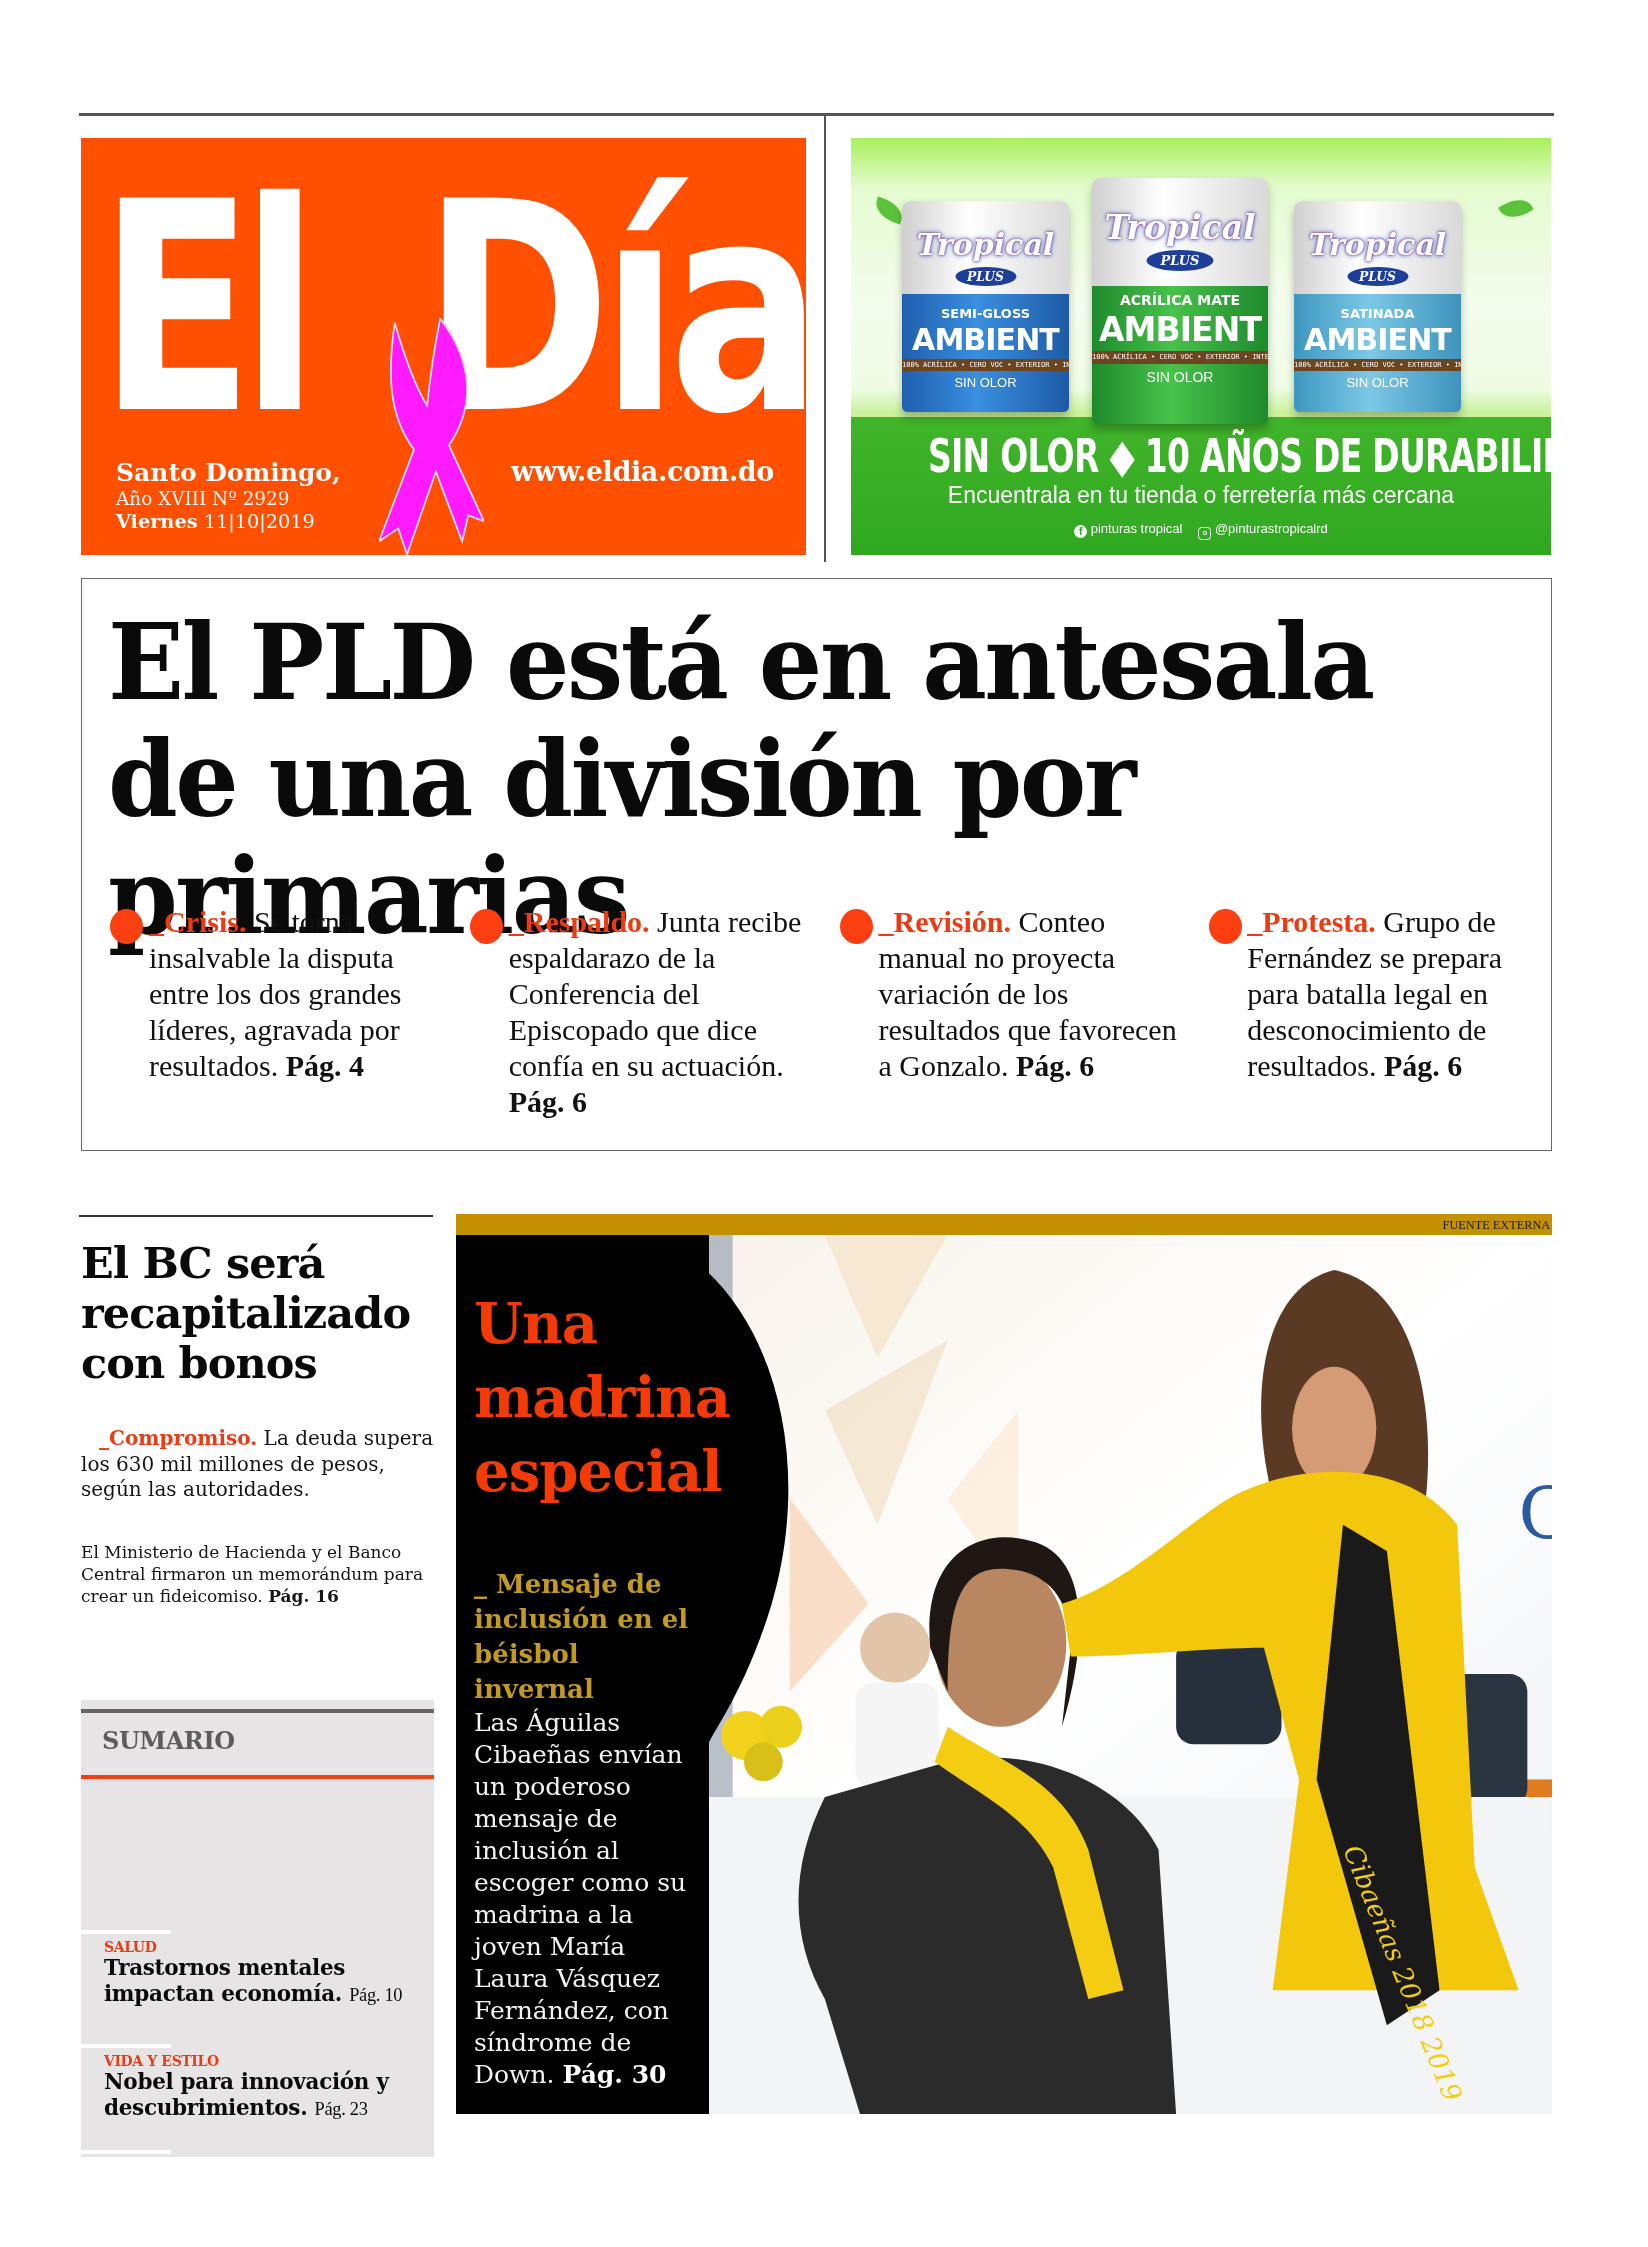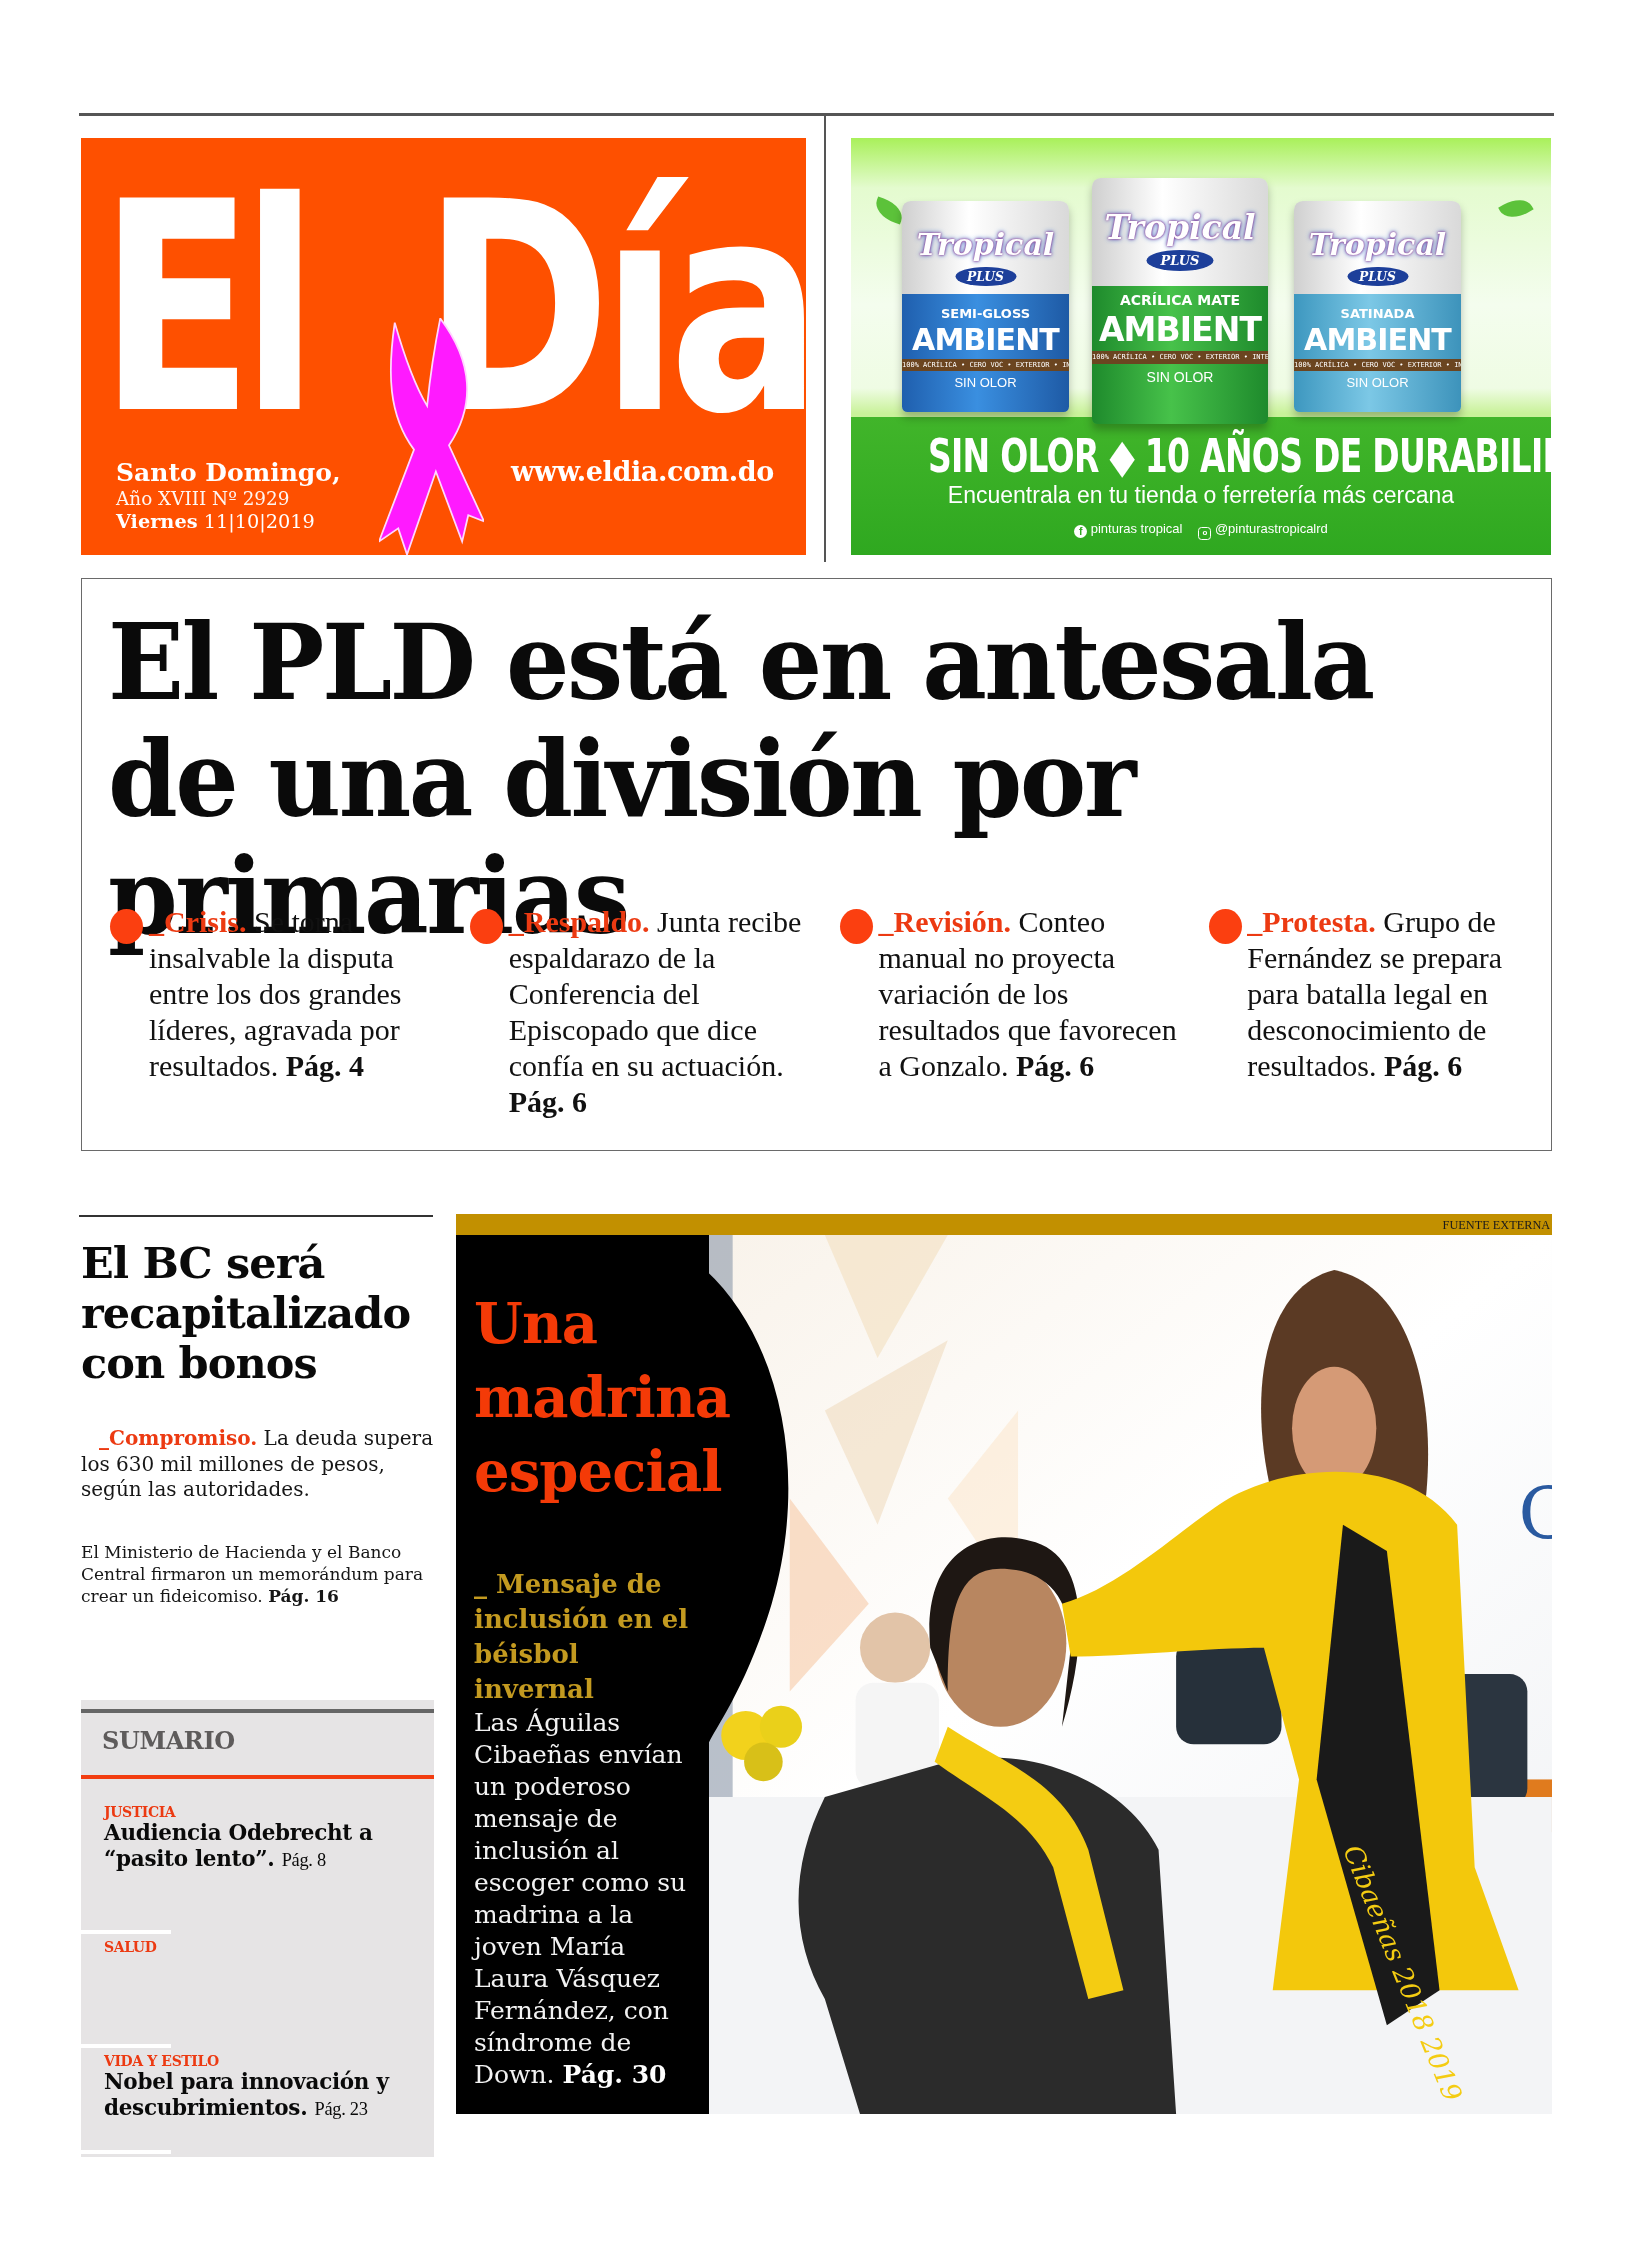--- a/index.html
+++ b/index.html
@@ -172,28 +172,25 @@
 <div class="abs lc-rule"></div>
 <h2 class="abs lc-title">El BC será recapitalizado con bonos</h2>
 <p class="abs lc-dek"><span class="kicker">_Compromiso.</span><span> La deuda supera los 630 mil millones de pesos, según las autoridades.</span></p>
 <p class="abs lc-body"><span>El Ministerio de Hacienda y el Banco Central firmaron un memorándum para crear un fideicomiso. </span><b>Pág. 16</b></p>
 
 <div class="abs sumario">
   <div class="sum-toprule"></div>
   <div class="sum-title">SUMARIO</div>
   <div class="sum-redrule"></div>
 
-  <div class="sum-item" style="top:104px;">
-    <div class="sum-sec">JUSTICIA</div>
-    <div class="sum-head"><span>Audiencia Odebrecht a “pasito lento”.</span> <span class="sum-pg">Pág. 8</span></div>
-  </div>
   <div class="sum-sep" style="top:230px;"></div>
 
   <div class="sum-item" style="top:239px;">
     <div class="sum-sec">SALUD</div>
+    <div class="sum-head"><span>Trastornos mentales impactan economía.</span> <span class="sum-pg">Pág. 10</span></div>
   </div>
   <div class="sum-sep" style="top:344px;"></div>
 
   <div class="sum-item" style="top:353px;">
     <div class="sum-sec">VIDA Y ESTILO</div>
     <div class="sum-head"><span>Nobel para innovación y descubrimientos.</span> <span class="sum-pg">Pág. 23</span></div>
   </div>
   <div class="sum-sep" style="top:450px;"></div>
 </div>
 

